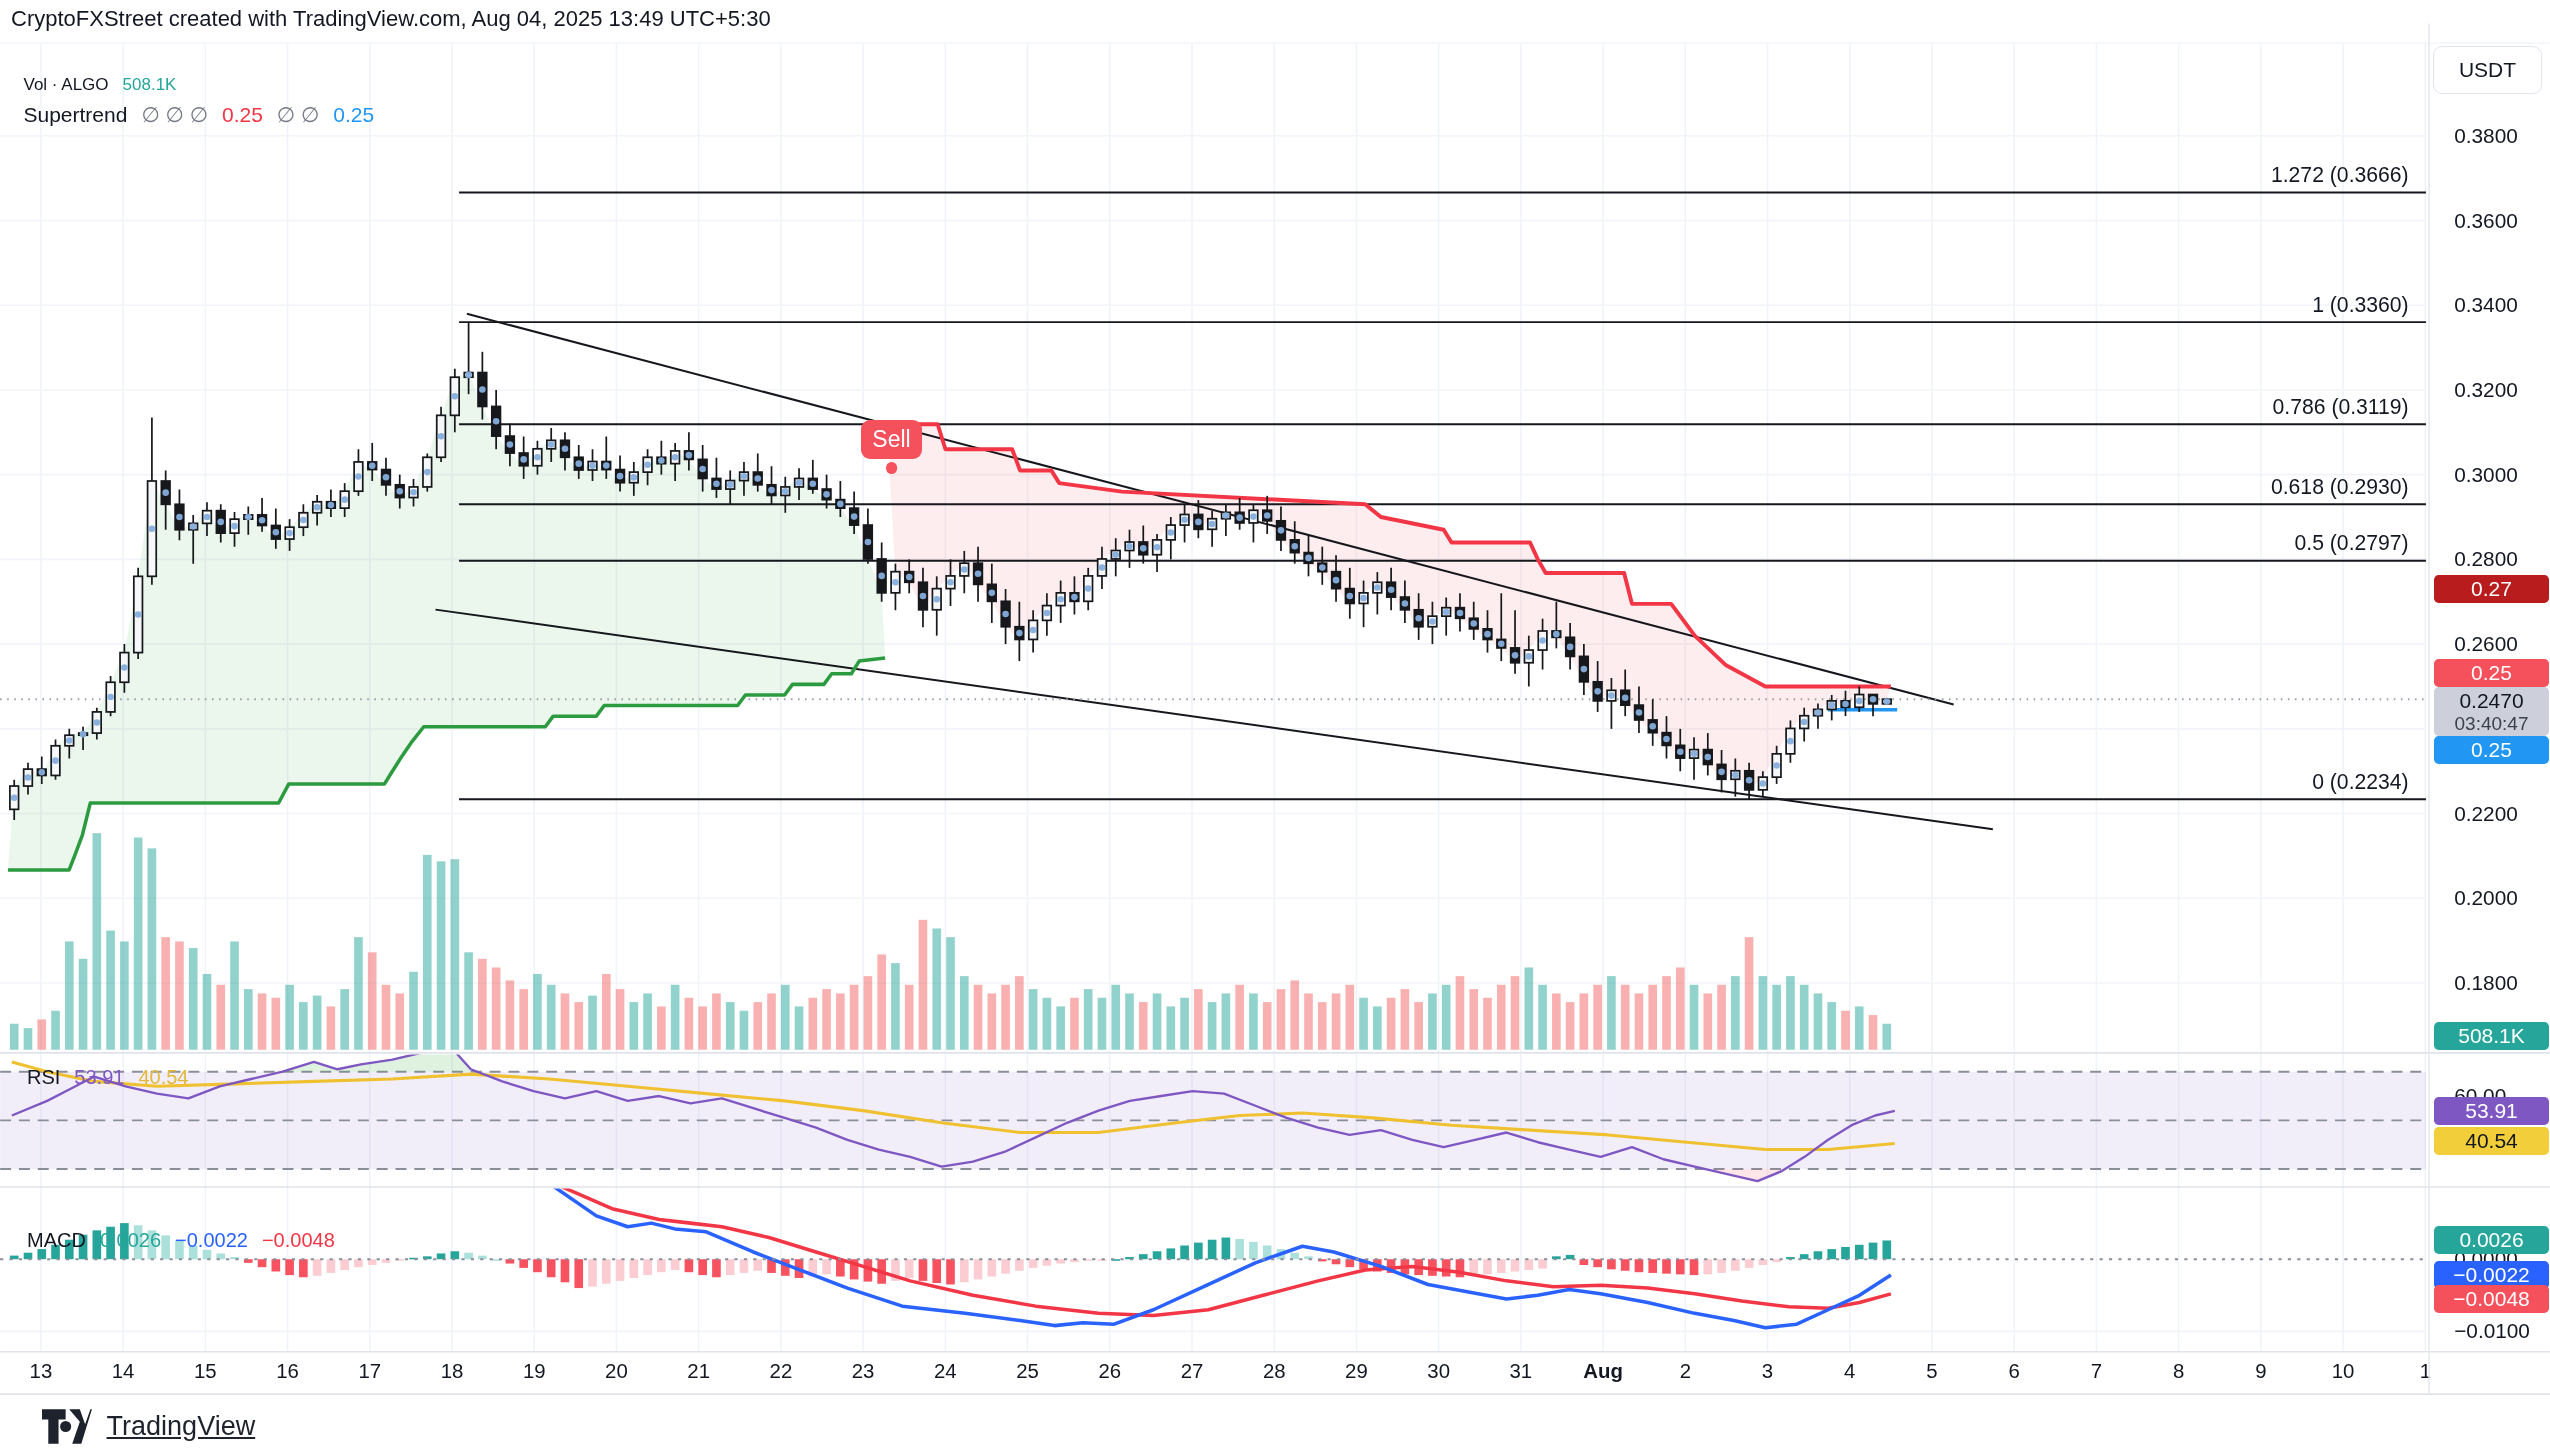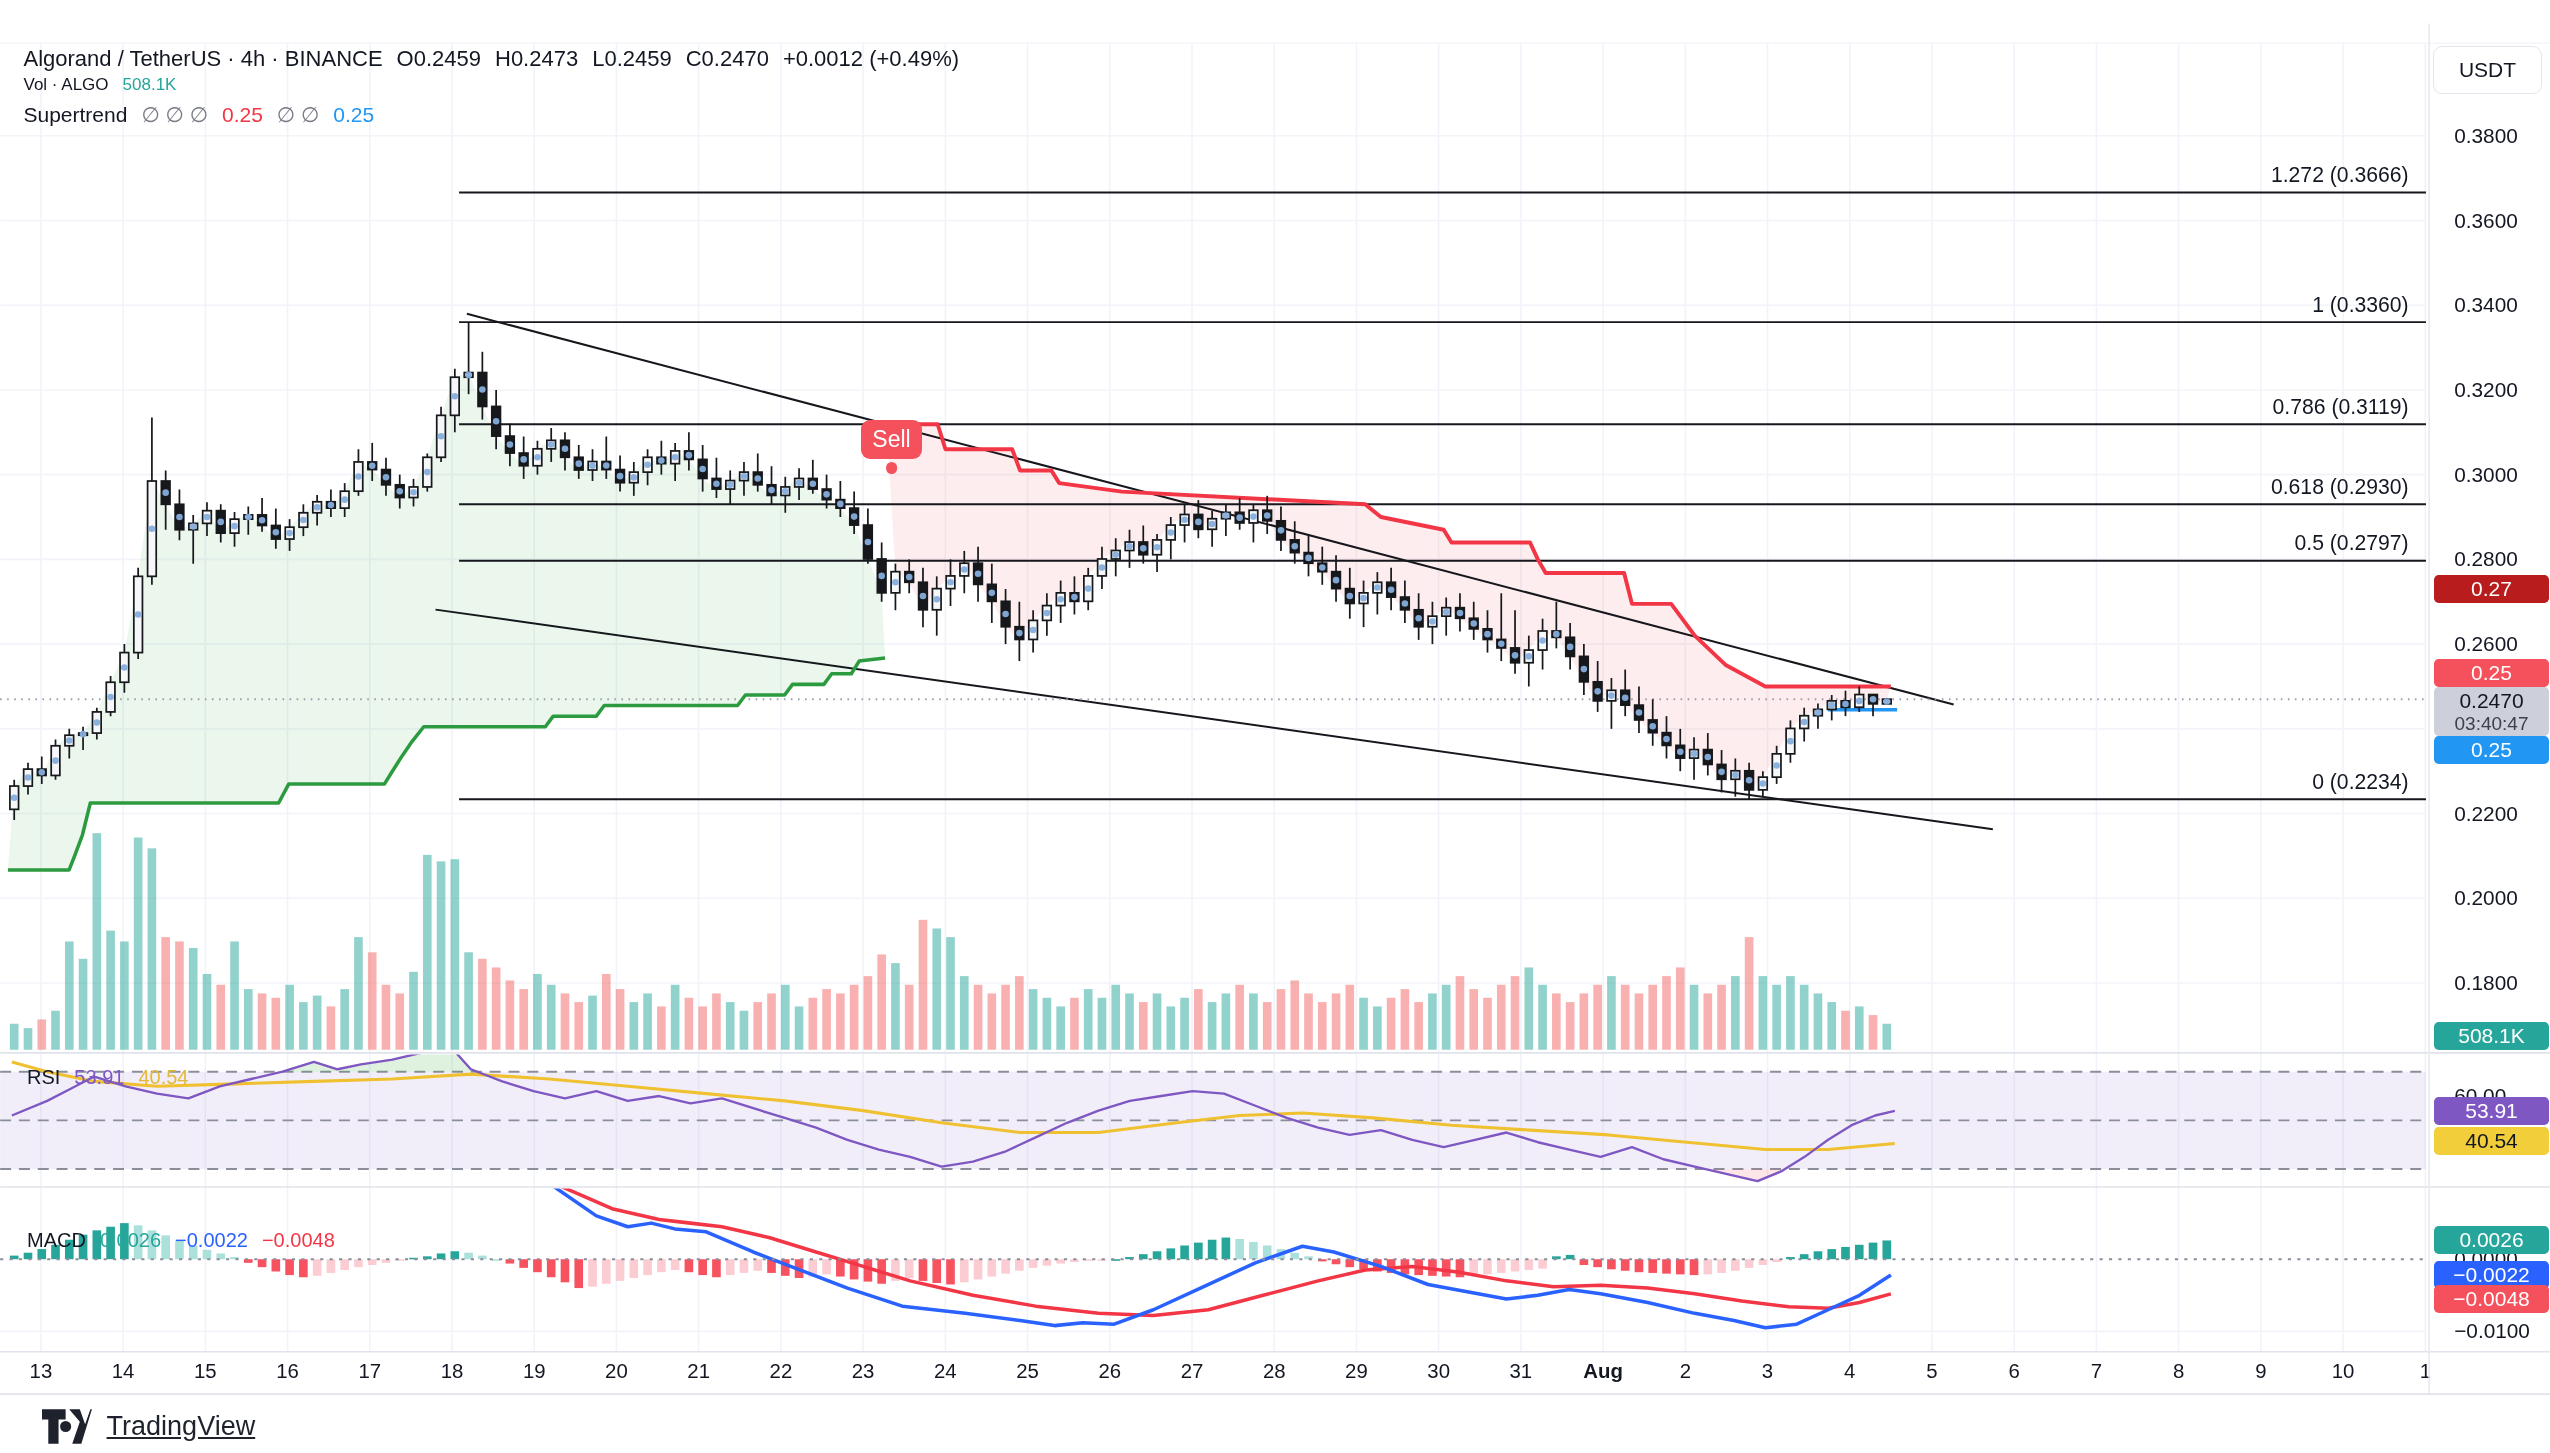--- a/index.html
+++ b/index.html
@@ -889,29 +889,22 @@
       </g>
       <g>
         <line x1="0" y1="1342" x2="3250" y2="1342" stroke="#E0E3EB" stroke-width="2"></line>
         <line x1="0" y1="1513" x2="3250" y2="1513" stroke="#E0E3EB" stroke-width="2"></line>
         <line x1="0" y1="1723" x2="3250" y2="1723" stroke="#E0E3EB" stroke-width="2"></line>
         <line x1="0" y1="1777" x2="3250" y2="1777" stroke="#E0E3EB" stroke-width="2"></line>
         <line x1="3096" y1="30" x2="3096" y2="1777" stroke="#E6E9F0" stroke-width="2"></line>
       </g>
     </svg>
 
-
-  <div class="abs legend-row l-sym">
-    <span>Algorand / TetherUS · 4h · BINANCE</span>
-    <span>O0.2459</span>
-    <span>H0.2473</span>
-    <span>L0.2459</span>
-    <span>C0.2470</span>
-    <span>+0.0012 (+0.49%)</span>
-  </div>
+  <div class="abs hdr">CryptoFXStreet created with TradingView.com, Aug 04, 2025 13:49 UTC+5:30</div>
+
 
   <div class="abs legend-row l-vol">
     <span>Vol · ALGO</span>
     <span class="teal">508.1K</span>
   </div>
 
   <div class="abs legend-row l-st">
     <span>Supertrend</span>
     <span class="gray">∅ ∅ ∅</span>
     <span class="redv">0.25</span>

